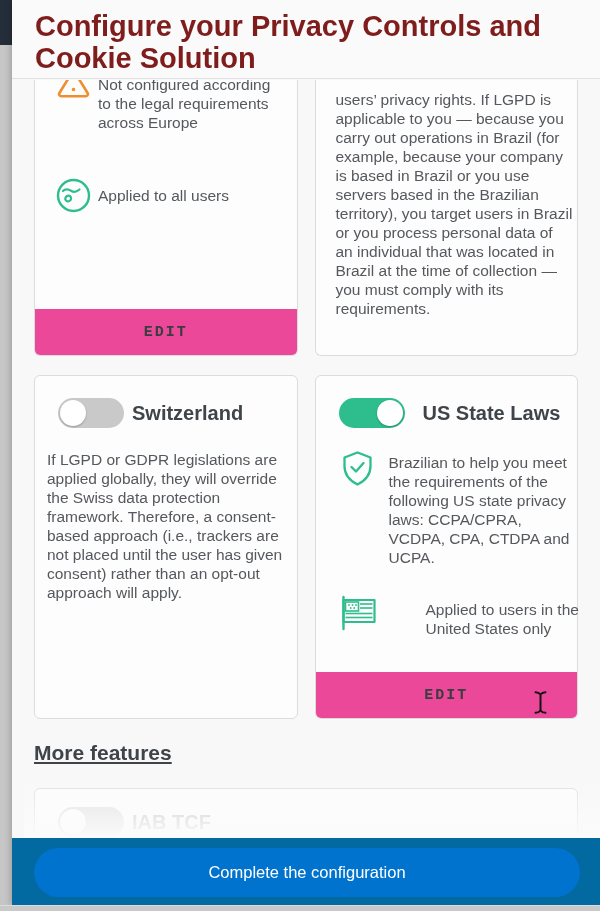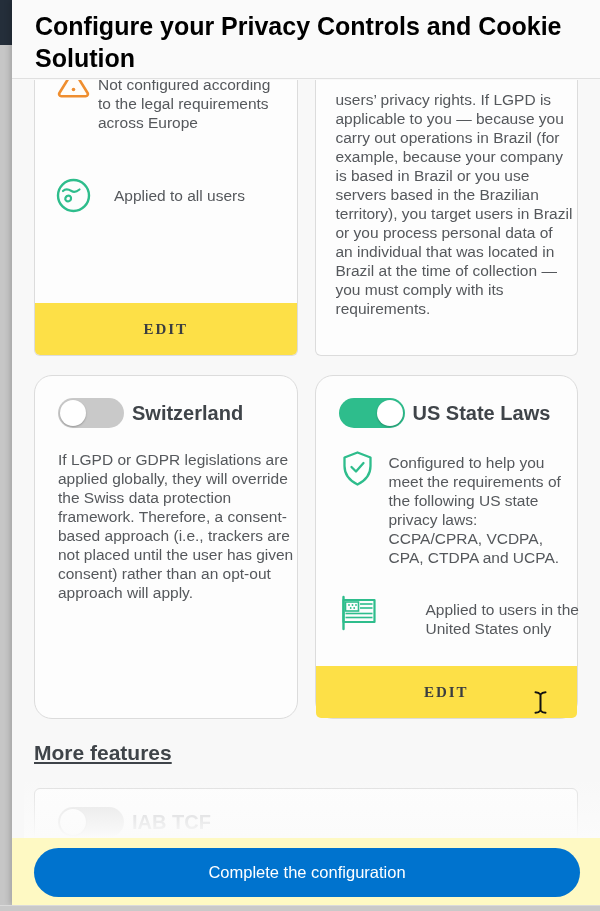--- a/index.html
+++ b/index.html
@@ -8,79 +8,79 @@
     position:relative; width:600px; height:911px; overflow:hidden;
     background:#c6c6c6;
     font-family:"Liberation Sans", sans-serif;
   }
   .backdrop-dark { position:absolute; left:0; top:0; width:12px; height:45px; background:#242e3a; }
   .bottom-strip { position:absolute; left:0; bottom:0; width:600px; height:6px; background:#c9c9c9; border-top:1px solid #dadada; }
 
   .modal { position:absolute; left:12px; top:0; width:588px; height:905px; background:#f8f8f8; box-shadow:-2px 0 6px rgba(0,0,0,.18); }
 
   .modal-header { position:absolute; top:0; left:0; right:0; height:79px; background:#fafafa; border-bottom:1px solid #e0e0e0; padding:10px 24px 0 23px; }
-  .modal-title { font-size:25px; line-height:32px; font-weight:700; color:#000000; }
+  .modal-title { font-size:29px; line-height:32px; font-weight:700; color:#7f1d1d; }
 
   .scroll-area { position:absolute; top:80px; left:0; right:0; height:765px; overflow:hidden; padding:0 22px; }
 
   .card-row { display:flex; gap:17px; }
   .row-top { margin-top:-16px; }
   .row-mid { margin-top:19px; }
 
-  .card { position:relative; width:273.5px; background:#fdfdfd; border:1px solid #dcdcdc; border-radius:18px; }
+  .card { position:relative; width:273.5px; background:#fdfdfd; border:1px solid #dcdcdc; border-radius:6px; }
   .card.clipped { border-top:none; border-radius:0 0 6px 6px; height:292px; }
   .card.full { height:344px; }
 
   .body-text { font-size:15.5px; line-height:19px; color:#55585c; }
 
-  .edit-btn { position:absolute; bottom:0; left:0; right:0; height:52px; background:#fde047;
+  .edit-btn { position:absolute; bottom:0; left:0; right:0; height:46px; background:#ec4899;
     display:flex; align-items:center; justify-content:center; border:none; cursor:pointer;
-    border-radius:0 0 5px 5px; font-family:Liberation Serif, serif;
+    border-radius:0 0 5px 5px; font-family:Liberation Mono, monospace;
     font-size:15px; font-weight:700; letter-spacing:2px; color:#3a3d40; }
 
   .toggle { position:absolute; width:66px; height:30px; border-radius:15px; cursor:pointer; }
   .toggle .knob { position:absolute; top:2px; width:26px; height:26px; border-radius:50%; background:#fff; box-shadow:0 1px 2px rgba(0,0,0,.25); }
   .toggle.off { background:#c9c9c9; }
   .toggle.off .knob { left:2px; }
   .toggle.on { background:#2ebd8c; }
   .toggle.on .knob { right:2px; }
 
   .card-heading { position:absolute; font-size:20px; font-weight:700; color:#3f4449; }
 
   
   .gdpr-warning-icon { position:absolute; left:21px; top:3px; }
   .gdpr-warning-text { position:absolute; left:63px; top:11px; width:176px; }
   .gdpr-globe-icon   { position:absolute; left:20px; top:113px; }
-  .gdpr-globe-text   { position:absolute; left:63px; top:122px; width:190px;margin-left:16px; }
+  .gdpr-globe-text   { position:absolute; left:63px; top:122px; width:190px; }
 
   
   .lgpd-paragraph { position:absolute; left:20px; top:26px; width:238px; }
 
   
   .sw-toggle { left:23px; top:22px; }
   .sw-heading { left:97px; top:26px; }
-  .sw-paragraph { position:absolute; left:23px; top:74px; width:236px; }
+  .sw-paragraph { position:absolute; left:12px; top:74px; width:236px; }
 
   
   .us-toggle { left:23px; top:22px; }
-  .us-heading { left:97px; top:26px; }
+  .us-heading { left:107px; top:26px; }
   .us-shield-icon { position:absolute; left:25px; top:74px; }
   .us-shield-text { position:absolute; left:73px; top:77px; width:182px; }
   .us-flag-icon { position:absolute; left:23px; top:219px; }
   .us-flag-text { position:absolute; left:73px; top:224px; width:182px;margin-left:37px; }
 
   .section-heading { margin:22px 0 0 0; font-size:21px; font-weight:700; color:#3f4449;text-decoration:underline; }
 
   .iab-card { position:relative; margin-top:23px; width:544px; height:130px; background:#fdfdfd; border:1px solid #dedede; border-radius:6px; }
   .iab-inner { opacity:.55; }
   .iab-toggle { left:23px; top:18px; }
   .iab-heading { left:97px; top:22px; color:#8d9094; }
 
   .footer-fade { position:absolute; left:12px; right:0; top:778px; height:60px; background:linear-gradient(to bottom, rgba(251,251,251,0), #fbfbfb); pointer-events:none; }
-  .modal-footer { position:absolute; left:0; right:0; top:838px; height:67px; background:#fef9c3; }
+  .modal-footer { position:absolute; left:0; right:0; top:838px; height:67px; background:#0369a1; }
   .complete-btn { position:absolute; left:22px; top:10px; width:546px; height:49px; border:none; border-radius:25px;
     background:#0073ce; color:#ffffff; font-family:"Liberation Sans", sans-serif; font-size:16.5px; cursor:pointer; }
 
   .cursor-ibeam { position:absolute; left:532px; top:690px; pointer-events:none; }
 </style>
 </head>
 <body>
 
 <div class="viewport">
 
@@ -134,21 +134,21 @@
           <div class="toggle on us-toggle">
               <span class="knob"></span>
             </div>
           <div class="card-heading us-heading">US State Laws</div>
           <span class="us-shield-icon">
             <svg width="33" height="38" viewBox="0 0 33 38">
               <path d="M16.5 2.5 L29.5 7.5 V16 c0 9 -5.5 14.8 -13 18.5 C9 30.8 3.5 25 3.5 16 V7.5 Z" fill="#fdfffe" stroke="#2ebd8c" stroke-width="2.3" stroke-linejoin="round"></path>
               <path d="M10.5 17 l4.5 4.5 L22.5 13" fill="none" stroke="#2ebd8c" stroke-width="2.3" stroke-linecap="round" stroke-linejoin="round"></path>
             </svg>
           </span>
-          <div class="body-text us-shield-text">Configured to help you meet the requirements of the following US state privacy laws: CCPA/CPRA, VCDPA, CPA, CTDPA and UCPA.</div>
+          <div class="body-text us-shield-text">Brazilian to help you meet the requirements of the following US state privacy laws: CCPA/CPRA, VCDPA, CPA, CTDPA and UCPA.</div>
           <span class="us-flag-icon">
             <svg width="39" height="36" viewBox="0 0 39 36">
               <line x1="4.5" y1="2" x2="4.5" y2="34" stroke="#2ebd8c" stroke-width="2.4" stroke-linecap="round"></line>
               <rect x="4.5" y="5" width="31" height="22" fill="none" stroke="#2ebd8c" stroke-width="2.2" stroke-linejoin="round"></rect>
               <rect x="6.5" y="7" width="13" height="9" fill="none" stroke="#2ebd8c" stroke-width="1.6"></rect>
               <circle cx="10" cy="10" r="0.9" fill="#2ebd8c"></circle>
                 <circle cx="13.5" cy="10" r="0.9" fill="#2ebd8c"></circle>
                 <circle cx="17" cy="10" r="0.9" fill="#2ebd8c"></circle>
               <circle cx="11.7" cy="13" r="0.9" fill="#2ebd8c"></circle>
                 <circle cx="15.2" cy="13" r="0.9" fill="#2ebd8c"></circle>

